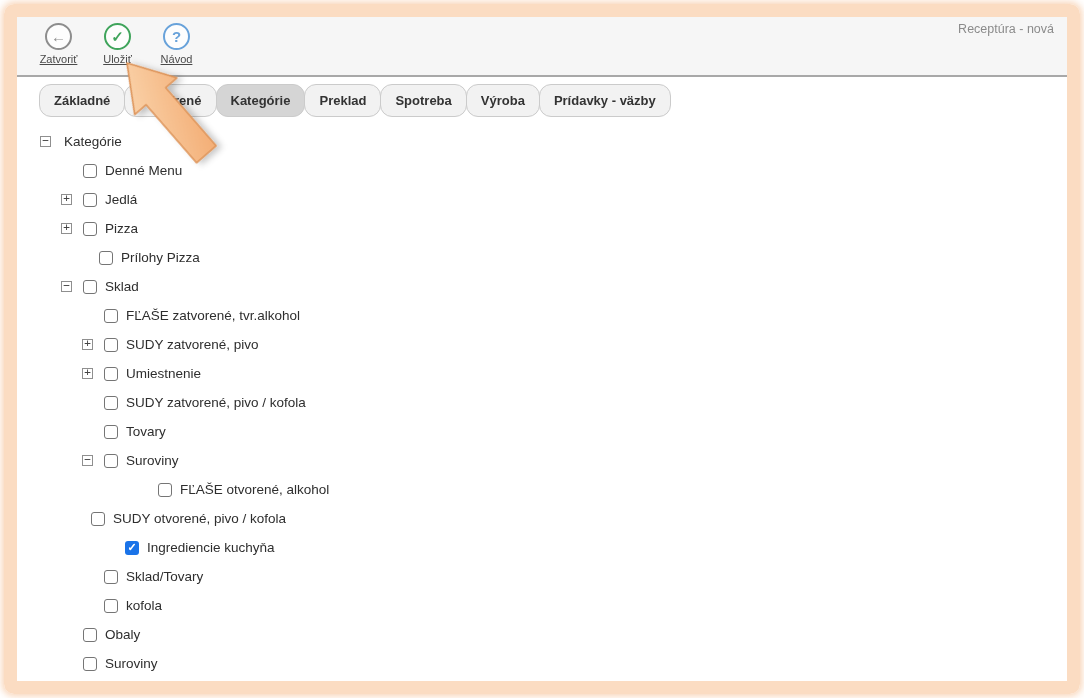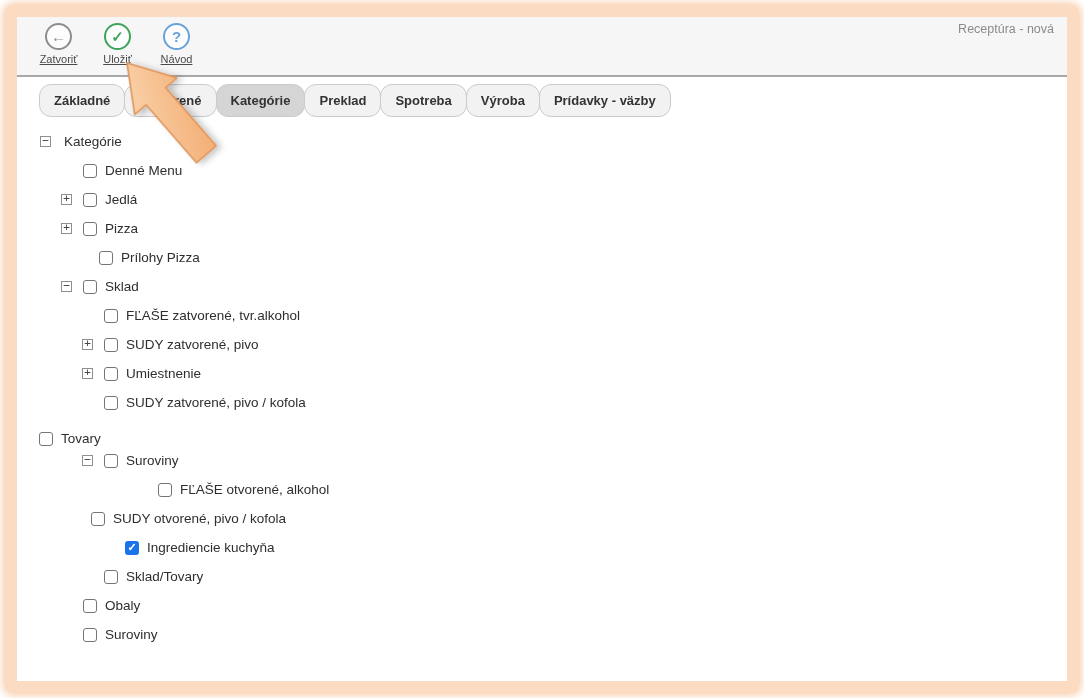--- a/index.html
+++ b/index.html
@@ -142,21 +142,21 @@
             <span class="exp">+</span>
           </span>
           <span class="cb"></span>
           <span class="node-label">Umiestnenie</span>
         </div>
         <div class="row" style="padding-left: 65px;">
           <span class="exp-slot"></span>
           <span class="cb"></span>
           <span class="node-label">SUDY zatvorené, pivo / kofola</span>
         </div>
-        <div class="row" style=" align-items: flex-end;">
+        <div class="row" style="padding-left: 65px;">
           <span class="exp-slot"></span>
           <span class="cb"></span>
           <span class="node-label">Tovary</span>
         </div>
         <div class="row" style="padding-left: 65px;">
           <span class="exp-slot">
             <span class="exp">−</span>
           </span>
           <span class="cb"></span>
           <span class="node-label">Suroviny</span>
@@ -173,20 +173,25 @@
         </div>
         <div class="row" style="padding-left: 86px;">
           <span class="exp-slot"></span>
           <span class="cb checked" style="background: rgb(26, 115, 232);">✓</span>
           <span class="node-label">Ingrediencie kuchyňa</span>
         </div>
         <div class="row" style="padding-left: 65px;">
           <span class="exp-slot"></span>
           <span class="cb"></span>
           <span class="node-label">Sklad/Tovary</span>
+        </div>
+        <div class="row" style="padding-left: 65px;">
+          <span class="exp-slot"></span>
+          <span class="cb"></span>
+          <span class="node-label">kofola</span>
         </div>
         <div class="row" style="padding-left: 44px;">
           <span class="exp-slot"></span>
           <span class="cb"></span>
           <span class="node-label">Obaly</span>
         </div>
         <div class="row" style="padding-left: 44px;">
           <span class="exp-slot"></span>
           <span class="cb"></span>
           <span class="node-label">Suroviny</span>

